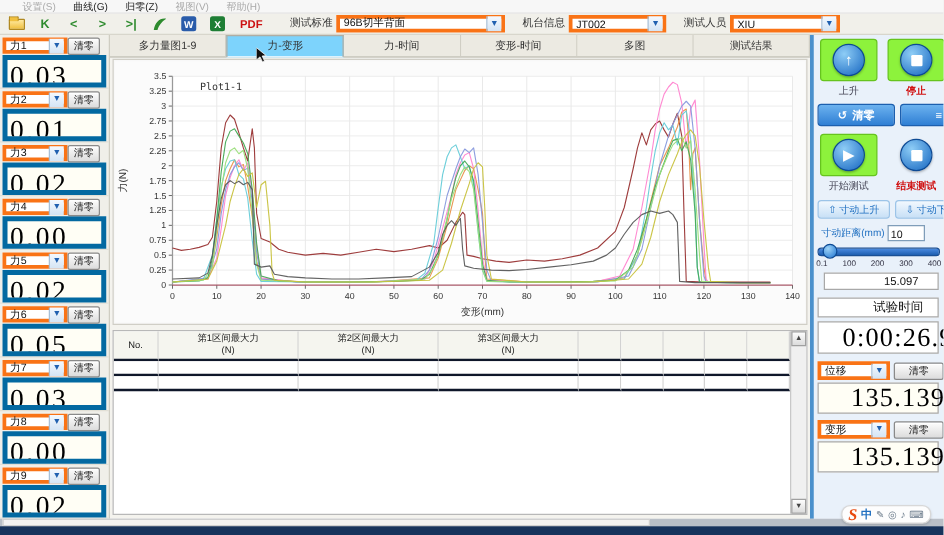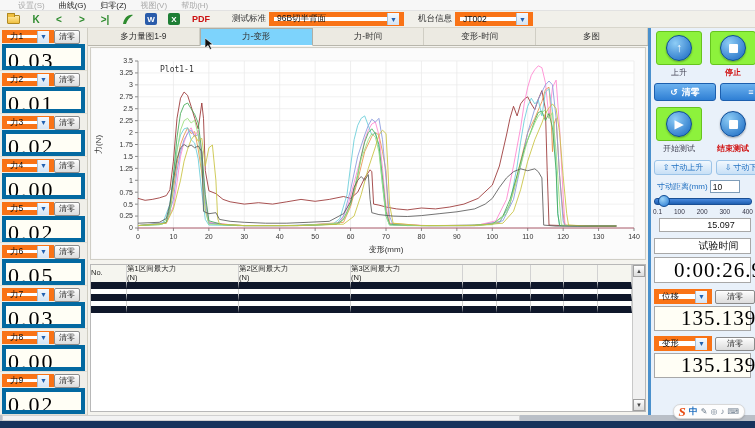--- a/index.html
+++ b/index.html
@@ -16,21 +16,21 @@
   #toolbar { position:absolute; left:0; top:11px; width:755px; height:17px; background:#f1f0ea; border-bottom:1px solid #d8d6cc; display:flex; align-items:center; padding-left:3px; }
   .tbtn { width:20px; height:14px; display:flex; align-items:center; justify-content:center; margin-right:3px; border:1px solid transparent; border-radius:2px; font-weight:bold; font-size:10px; color:#2e8b2e; }
   .folder { width:13px; height:9px; background:linear-gradient(#ffe9a0,#f0c040); border:1px solid #b08820; border-radius:1px; position:relative; }
   .folder:before { content:""; position:absolute; left:-1px; top:-3px; width:6px; height:3px; background:#f0c040; border:1px solid #b08820; border-bottom:none; border-radius:1px 1px 0 0; }
   .doc-icon { width:12px; height:12px; display:flex; align-items:center; justify-content:center; color:#fff; font-size:8px; font-weight:bold; border-radius:2px; }
   .doc-w { background:#2a5caa; }
   .doc-x { background:#1e7e34; }
   .pdf-txt { color:#cc1111; font-weight:bold; font-size:9px; letter-spacing:0; }
   .tb-field { display:flex; align-items:center; margin-left:14px; }
   .tb-label { color:#333; font-size:8.5px; margin-right:3px; }
-  .combo { background:#fff; border:5px solid #f97316; height:14px; display:flex; align-items:center; justify-content:space-between; padding-left:3px; font-size:8.5px; color:#111; }
+  .combo { background:#fff; border:3px solid #f97316; height:14px; display:flex; align-items:center; justify-content:space-between; padding-left:3px; font-size:8.5px; color:#111; }
   .combo .arr { width:12px; height:12px; background:linear-gradient(#f4f9ff,#d4e4f4); border-left:1px solid #a8c0d8; color:#2060b0; font-size:7px; display:flex; align-items:center; justify-content:center; }
 
   
   #sidebar { position:absolute; left:0; top:28px; width:88px; height:387px; background:#f0efe9; border-right:1px solid #cfcdc2; }
   .chan { height:43px; border-bottom:1px solid #e2e0d6; padding:1px 2px 0 2px; }
   .chan-row { display:flex; align-items:center; gap:0; height:15px; }
   .chan .combo { width:52px; height:13px; }
   .btn3d { background:linear-gradient(#fdfdfd,#dcdcdc); border:1px solid #8a8a8a; border-radius:2px; font-size:8px; color:#222; height:14px; padding:0 4px; display:flex; align-items:center; justify-content:center; box-shadow:inset 0 1px 0 #fff; }
   .chan-val { height:26px; background:#fffef5; border:4px solid #0369a1; font-family:"Liberation Serif","DejaVu Serif",serif; font-size:22px; color:#000; line-height:25px; padding-left:2px; letter-spacing:2px; overflow:hidden; white-space:nowrap; }
 
@@ -41,21 +41,21 @@
   .tab.active { background:#7dd3fc; border:1px solid #b0aea4; border-bottom:1px solid #fdfdfd; margin-bottom:-1px; z-index:2; }
   #cursor { position:absolute; left:117px; top:10px; z-index:9; }
 
   #chartwrap { position:absolute; left:2px; top:19px; width:556px; height:213px; background:#f8f8f8; border:1px solid #d0cec6; }
   #chart { width:552px; height:209px; display:block; margin:1px; }
 
   
   #resultwrap { position:absolute; left:2px; top:236px; width:556px; height:148px; background:#fff; border:1px solid #b8b8b8; display:flex; }
   #resulttable { flex:1; display:flex; flex-direction:column; overflow:hidden; }
   .tr { display:flex; }
-  .th, .td { border-right:1px solid #d2d2d2; border-bottom:7px solid #0f172a; font-size:7.5px; color:#222; display:flex; flex-direction:column; align-items:flex-start; justify-content:center; text-align:center; line-height:1.15; }
+  .th, .td { border-right:1px solid #d2d2d2; border-bottom:2px solid #0f172a; font-size:7.5px; color:#222; display:flex; flex-direction:column; align-items:center; justify-content:center; text-align:center; line-height:1.15; }
   .tr.head .th { background:#f5f5ef; height:24px; }
   .tr.body .td { height:12px; background:#fff; }
   .c-no { width:36px; }
   .c-big { width:112px; }
   .c-emp { flex:1; }
   #vscroll { width:13px; background:#f0f0f0; border-left:1px solid #c8c8c8; display:flex; flex-direction:column; justify-content:space-between; }
   .scr-btn { height:12px; background:linear-gradient(#fdfdfd,#dcdcdc); border:1px solid #a0a0a0; font-size:6px; color:#444; display:flex; align-items:center; justify-content:center; }
 
   
   #rpanel { position:absolute; left:648px; top:28px; width:107px; height:387px; background:#e9f1fa; overflow:hidden; border-left:3px solid #4a90cc; }
@@ -135,20 +135,27 @@
         <span class="arr">▼</span>
       </div>
     </div>
     <div class="tb-field">
       <span class="tb-label">机台信息</span>
       <div class="combo" style="width:78px;">
         <span>JT002</span>
         <span class="arr">▼</span>
       </div>
     </div>
+    <div class="tb-field">
+      <span class="tb-label">测试人员</span>
+      <div class="combo" style="width:88px;">
+        <span>XIU</span>
+        <span class="arr">▼</span>
+      </div>
+    </div>
   </div>
 
   <div id="sidebar">
       <div class="chan">
         <div class="chan-row">
           <div class="combo">
             <span>力1</span>
             <span class="arr">▼</span>
           </div>
           <div class="btn3d">清零</div>
@@ -237,20 +244,21 @@
       </div>
     </div>
 
   <div id="main">
     <div id="tabstrip">
       <div class="tab">多力量图1-9</div>
       <div class="tab active">力-变形</div>
       <div class="tab">力-时间</div>
       <div class="tab">变形-时间</div>
       <div class="tab">多图</div>
+      <div class="tab">测试结果</div>
     </div>
     <svg id="cursor" width="9" height="12" viewBox="0 0 9 12">
       <polygon points="0,0 0,10 3,7.5 5,11.5 6.6,10.7 4.7,6.8 8,6.5" fill="#111" stroke="#fff" stroke-width="0.6"></polygon>
     </svg>
 
     <div id="chartwrap">
       <svg id="chart" viewBox="0 0 552 209">
           <rect x="0" y="0" width="552" height="209" fill="#fbfbfb"></rect>
           <rect x="46" y="12" width="496" height="167" fill="#ffffff"></rect>
           <line x1="46" y1="179" x2="46" y2="182" stroke="#555" stroke-width="0.7"></line>

